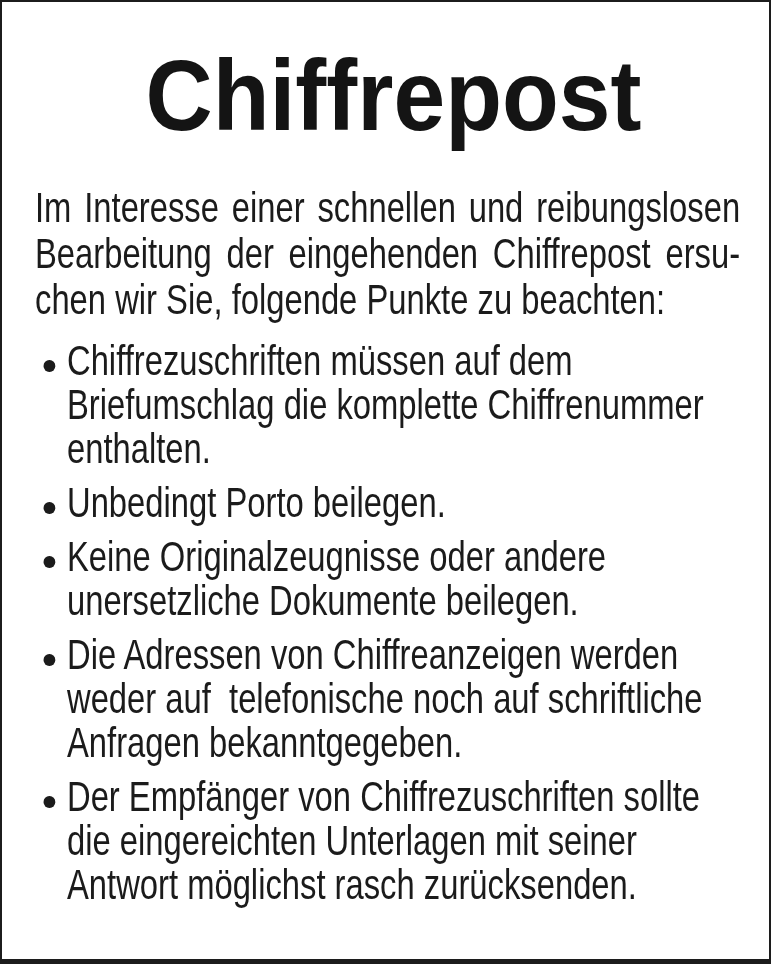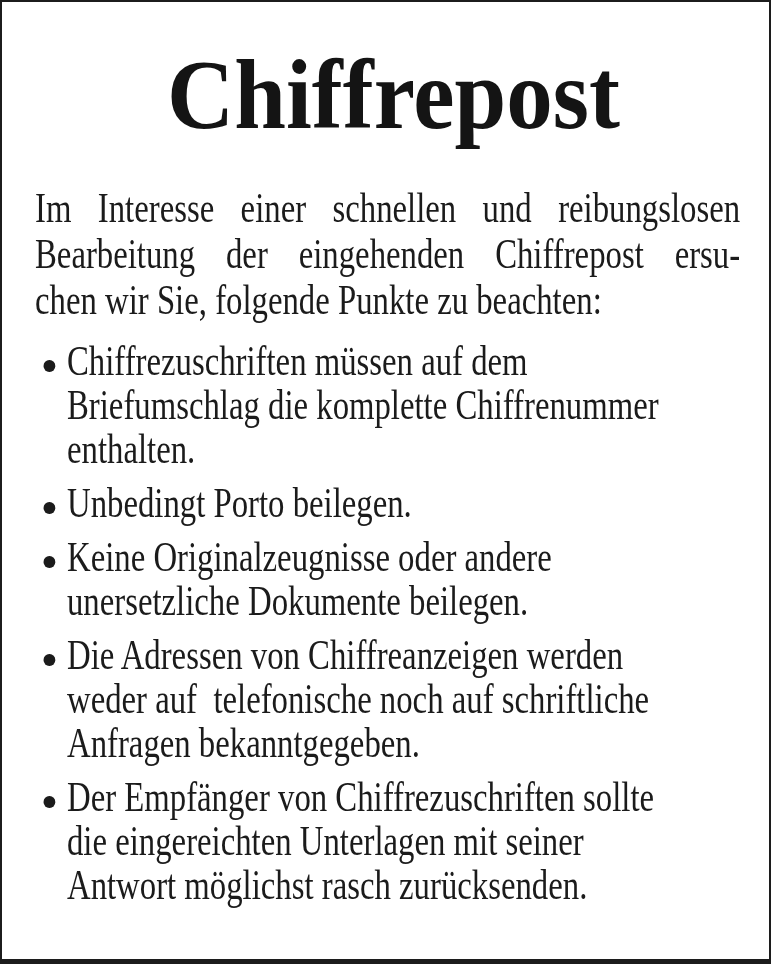--- a/index.html
+++ b/index.html
@@ -13,21 +13,21 @@
   }
   .sheet {
     position: relative;
     width: 771px;
     height: 964px;
     box-sizing: border-box;
     background: #ffffff;
     border: 2px solid #1c1c1c;
     border-bottom-width: 5px;
     overflow: hidden;
-    font-family: Liberation Serif, serif;
+    font-family: Liberation Sans, sans-serif;
     color: #1b1b1b;
     padding-left: 16px;
   }
   .title {
     margin: 43px 0 0 0;
     padding: 0;
     text-align: center;
     font-size: 100px;
     line-height: 100px;
     font-weight: bold;

